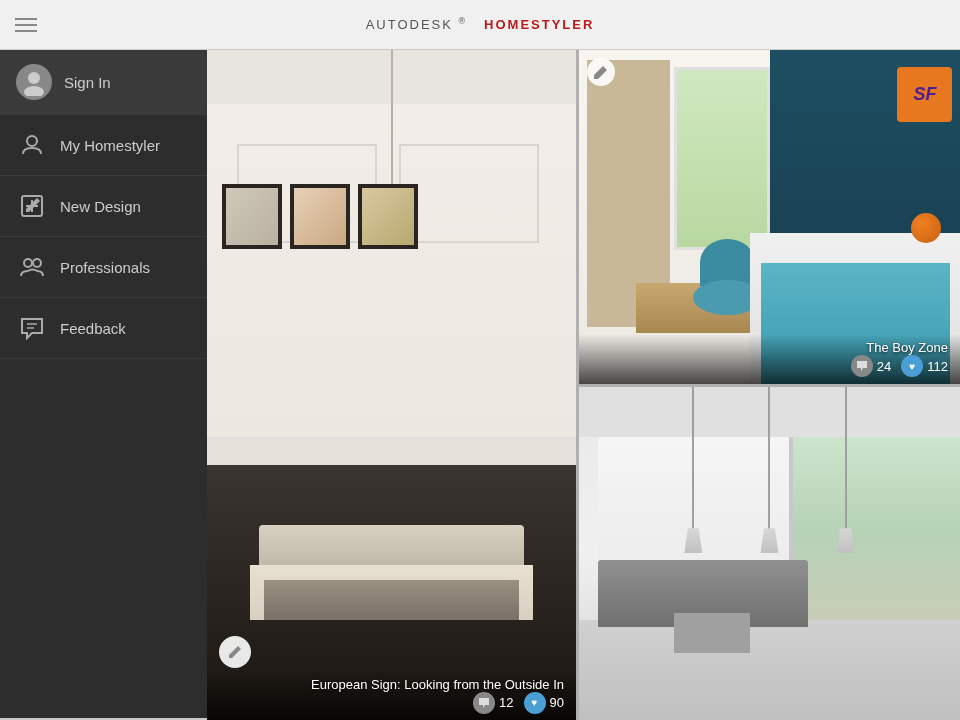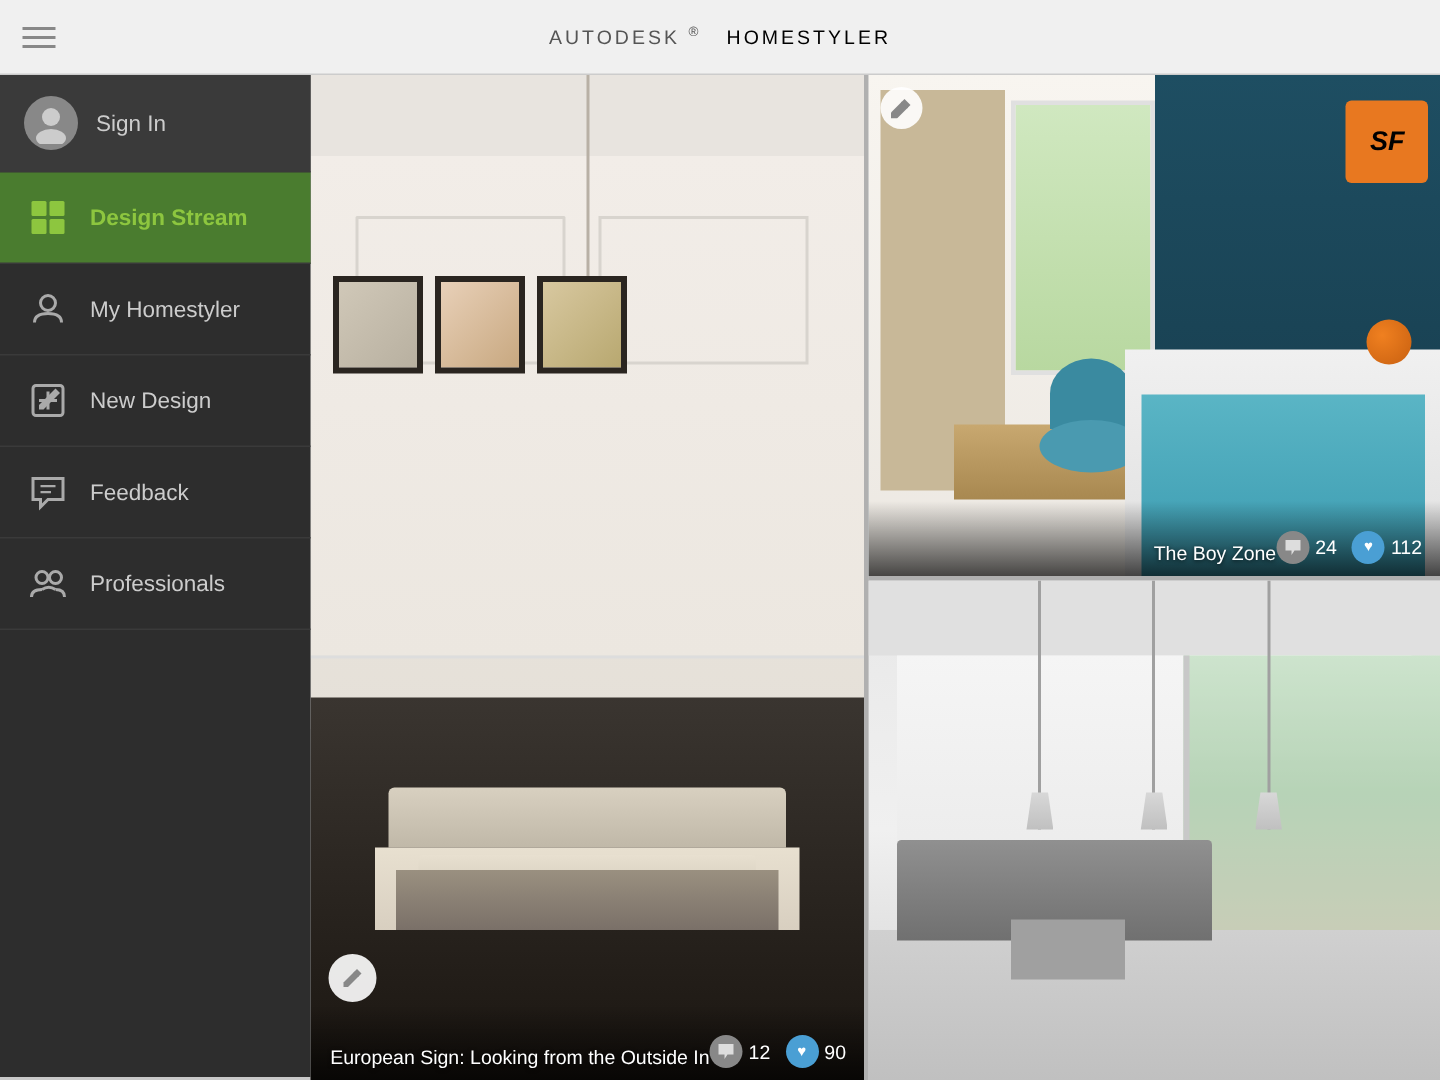--- a/index.html
+++ b/index.html
@@ -37,22 +37,22 @@
       height: 2px;
       background: #888;
     }
     #header .title {
       font-size: 13px;
       letter-spacing: 2px;
       color: #555;
       font-weight: normal;
     }
     #header .title strong {
-      font-weight: normal;
-      color: #000000;
+      font-weight: bold;
+      color: #b91c1c;
     }
 
     
     #sidebar {
       position: absolute;
       top: 50px;
       left: 0;
       width: 207px;
       bottom: 2px;
       background: #2d2d2d;
@@ -391,21 +391,21 @@
       right: 2%;
       width: 55px;
       height: 55px;
       background: #e87820;
       border-radius: 4px;
       display: flex;
       align-items: center;
       justify-content: center;
       font-size: 18px;
       font-weight: bold;
-      color: #000000;
+      color: #4c1d95;
       font-style: italic;
     }
 
     
     .modern-scene {
       width: 100%;
       height: 100%;
       background: linear-gradient(180deg, #e8e8e8 0%, #f0f0f0 50%, #d0d0d0 100%);
       position: relative;
     }
@@ -497,21 +497,22 @@
 
     
     .card-overlay {
       position: absolute;
       bottom: 0; left: 0; right: 0;
       height: 50px;
       background: linear-gradient(to top, rgba(0,0,0,0.7), rgba(0,0,0,0.0));
       display: flex;
       align-items: flex-end;
       padding: 8px 12px;
-      justify-content: flex-end;
+      justify-content: center;
+      flex-direction: column;
     }
 
     .card-title {
       color: #fff;
       font-size: 13px;
       font-weight: normal;
       text-shadow: 0 1px 3px rgba(0,0,0,0.8);
     }
 
     .card-stats {
@@ -600,31 +601,20 @@
   <div class="sidebar-item signin">
     <div class="avatar-circle">
       <svg viewBox="0 0 28 28" fill="none">
         <circle cx="14" cy="10" r="6" fill="#ccc"></circle>
         <ellipse cx="14" cy="24" rx="10" ry="6" fill="#ccc"></ellipse>
       </svg>
     </div>
     <span class="sidebar-label">Sign In</span>
   </div>
 
-  <div class="sidebar-item active">
-    <div class="sidebar-icon">
-      <svg viewBox="0 0 26 26" fill="none">
-        <rect x="2" y="2" width="10" height="10" rx="1" fill="#8dc63f"></rect>
-        <rect x="14" y="2" width="10" height="10" rx="1" fill="#8dc63f"></rect>
-        <rect x="2" y="14" width="10" height="10" rx="1" fill="#8dc63f"></rect>
-        <rect x="14" y="14" width="10" height="10" rx="1" fill="#8dc63f"></rect>
-      </svg>
-    </div>
-    <span class="sidebar-label">Design Stream</span>
-  </div>
 
   <div class="sidebar-item">
     <div class="sidebar-icon">
       <svg viewBox="0 0 26 26" fill="none">
         <circle cx="13" cy="9" r="5" stroke="#aaa" stroke-width="2" fill="none"></circle>
         <path d="M4 22 Q4 16 13 16 Q22 16 22 22" stroke="#aaa" stroke-width="2" fill="none"></path>
       </svg>
     </div>
     <span class="sidebar-label">My Homestyler</span>
   </div>
@@ -632,44 +622,44 @@
   <div class="sidebar-item">
     <div class="sidebar-icon">
       <svg viewBox="0 0 26 26" fill="none">
         <rect x="3" y="3" width="20" height="20" rx="2" stroke="#aaa" stroke-width="2" fill="none"></rect>
         <line x1="13" y1="7" x2="13" y2="19" stroke="#aaa" stroke-width="2"></line>
         <line x1="7" y1="13" x2="19" y2="13" stroke="#aaa" stroke-width="2"></line>
         <path d="M18 5 L21 8 L10 19 L7 19 L7 16 Z" fill="#aaa"></path>
       </svg>
     </div>
     <span class="sidebar-label">New Design</span>
-  </div>
-
-  <div class="sidebar-item">
-    <div class="sidebar-icon">
-      <svg viewBox="0 0 26 26" fill="none">
-        <path d="M3 4 H23 V18 H13 L8 23 L8 18 H3 Z" stroke="#aaa" stroke-width="2" fill="none"></path>
-        <line x1="8" y1="9" x2="18" y2="9" stroke="#aaa" stroke-width="1.5"></line>
-        <line x1="8" y1="13" x2="15" y2="13" stroke="#aaa" stroke-width="1.5"></line>
-      </svg>
-    </div>
-    <span class="sidebar-label">Feedback</span>
   </div>
 
   <div class="sidebar-item">
     <div class="sidebar-icon">
       <svg viewBox="0 0 26 26" fill="none">
         <circle cx="9" cy="9" r="4" stroke="#aaa" stroke-width="2" fill="none"></circle>
         <circle cx="18" cy="9" r="4" stroke="#aaa" stroke-width="2" fill="none"></circle>
         <path d="M2 22 Q2 17 9 17" stroke="#aaa" stroke-width="2" fill="none"></path>
         <path d="M24 22 Q24 17 18 17" stroke="#aaa" stroke-width="2" fill="none"></path>
         <path d="M9 17 Q13.5 14 18 17" stroke="#aaa" stroke-width="2" fill="none"></path>
       </svg>
     </div>
     <span class="sidebar-label">Professionals</span>
+  </div>
+
+  <div class="sidebar-item">
+    <div class="sidebar-icon">
+      <svg viewBox="0 0 26 26" fill="none">
+        <path d="M3 4 H23 V18 H13 L8 23 L8 18 H3 Z" stroke="#aaa" stroke-width="2" fill="none"></path>
+        <line x1="8" y1="9" x2="18" y2="9" stroke="#aaa" stroke-width="1.5"></line>
+        <line x1="8" y1="13" x2="15" y2="13" stroke="#aaa" stroke-width="1.5"></line>
+      </svg>
+    </div>
+    <span class="sidebar-label">Feedback</span>
   </div>
 
 </div>
 
 <div id="main">
 
   <div class="card-large">
 
     <div class="bedroom-scene">
       <div class="ceiling"></div>

